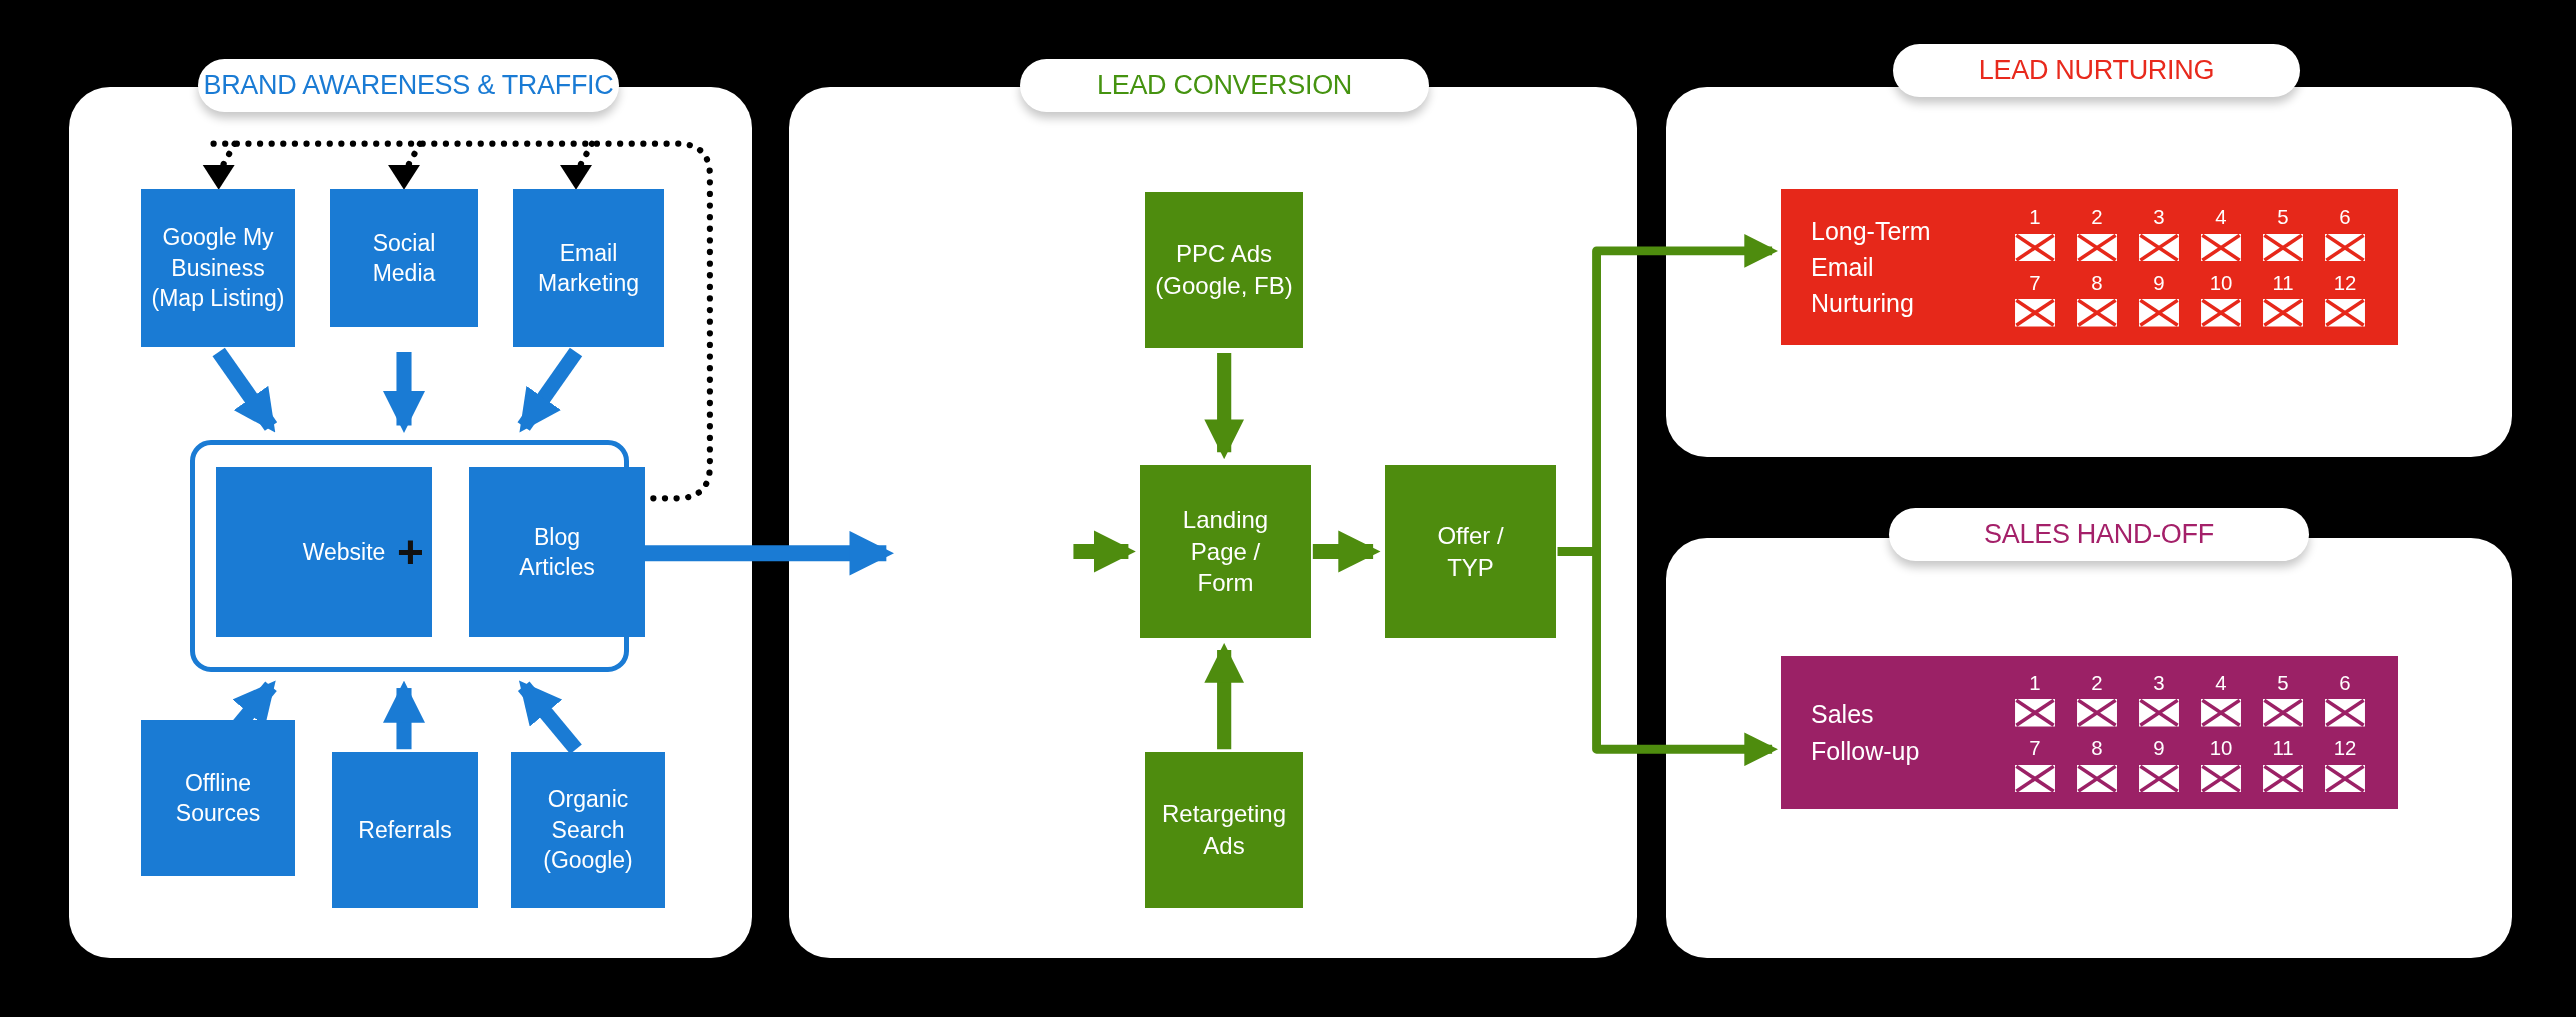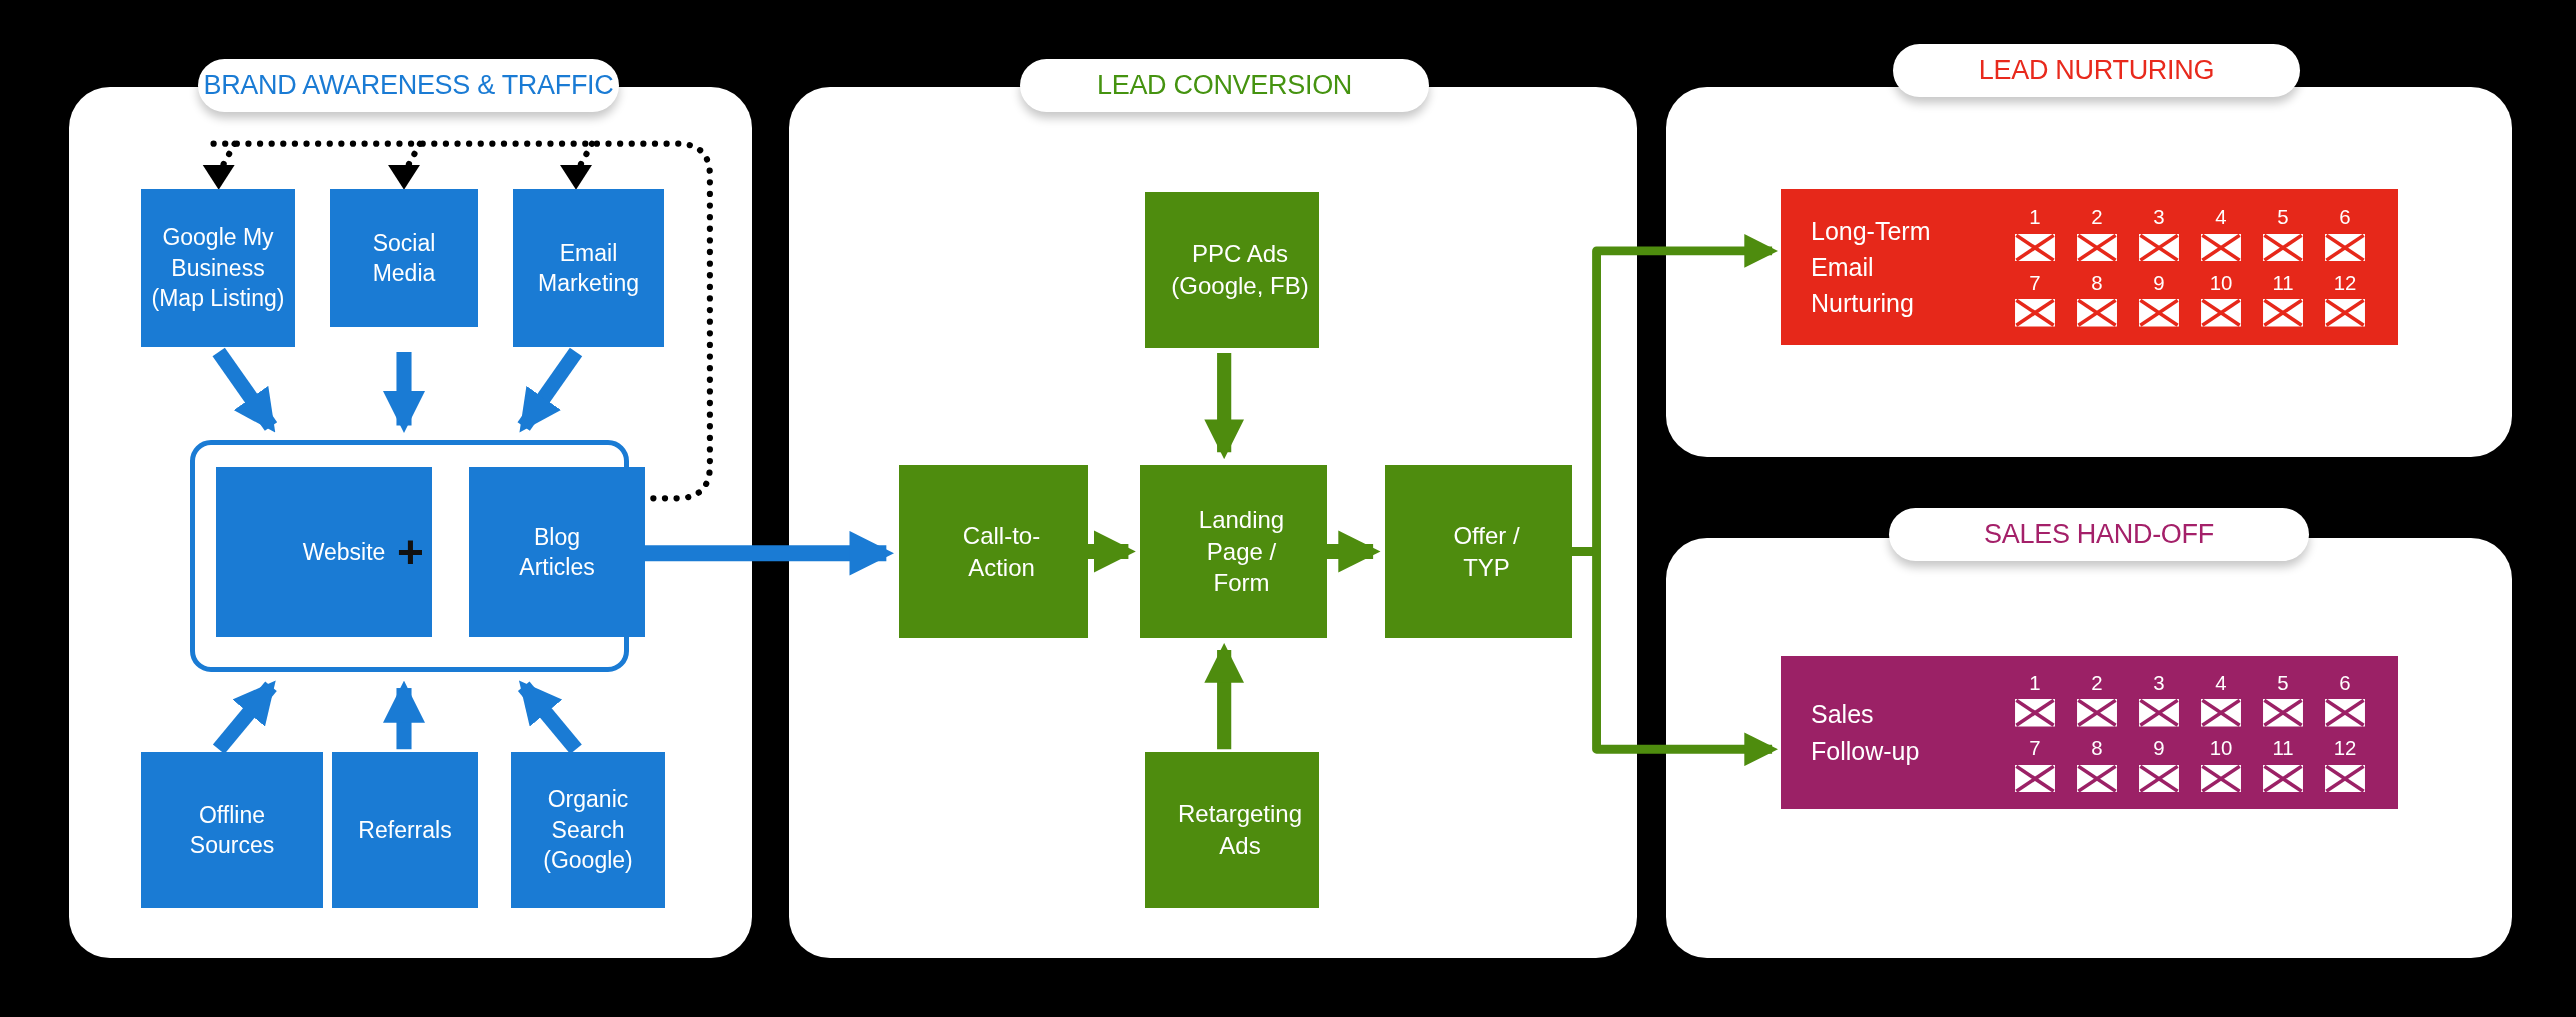--- a/index.html
+++ b/index.html
@@ -17,21 +17,21 @@
   }
   .badge.blue{color:var(--blue);}
   .badge.green{color:var(--badge-green);}
   .badge.red{color:var(--badge-red);}
   .badge.magenta{color:var(--badge-magenta);}
   .box{
     position:absolute;display:flex;align-items:center;justify-content:center;
     text-align:center;color:#fff;white-space:pre-line;z-index:3;line-height:1.32;
   }
   .box.blue{background:var(--blue);font-size:23px;}
-  .box.green{background:var(--green);font-size:24px;padding-left:16px;}
+  .box.green{background:var(--green);font-size:24px;}
   .hub{
     position:absolute;background:var(--panel,#fff);border:5.3px solid var(--blue);
     border-radius:21px;z-index:3;
   }
   .hub-box{font-size:27px;}
   .plus{
     position:absolute;z-index:3;color:#111;font-size:46px;font-weight:bold;
     display:flex;align-items:center;justify-content:center;
   }
   .bigbox{
@@ -123,31 +123,29 @@
 Media</div>
   <div class="box blue" style="left:513px;top:189px;width:151px;height:158px;">Email
 Marketing</div>
 
   <div class="hub" style="left:190px;top:440px;width:429px;height:222px;"></div>
   <div class="box blue hub-box" style="left:216px;top:467px;width:176px;height:170px;padding-left:40px;">Website</div>
   <div class="plus" style="left:389px;top:527px;width:43px;height:50px;">+</div>
   <div class="box blue hub-box" style="left:429px;top:467px;width:176px;height:170px;margin-left:40px;">Blog
 Articles</div>
 
-  <div class="box blue" style="left:141px;top:752px;width:182px;height:156px;">Offline
+  <div class="box blue" style="left:141px;top:720px;width:154px;height:156px;">Offline
 Sources</div>
   <div class="box blue" style="left:332px;top:752px;width:146px;height:156px;">Referrals</div>
   <div class="box blue" style="left:511px;top:752px;width:154px;height:156px;">Organic
 Search
 (Google)</div>
 
   <div class="box green" style="left:1145px;top:192px;width:158px;height:156px;">PPC Ads
 (Google, FB)</div>
-  <div class="box green" style="left:899px;top:465px;width:173px;height:173px;">Call-to-
-Action</div>
   <div class="box green" style="left:1140px;top:465px;width:171px;height:173px;">Landing
 Page /
 Form</div>
   <div class="box green" style="left:1385px;top:465px;width:171px;height:173px;">Offer /
 TYP</div>
   <div class="box green" style="left:1145px;top:752px;width:158px;height:156px;">Retargeting
 Ads</div>
 
   <div class="bigbox red" style="left:1781px;top:189px;width:617px;height:156px;">
     <div class="biglabel">Long-Term

